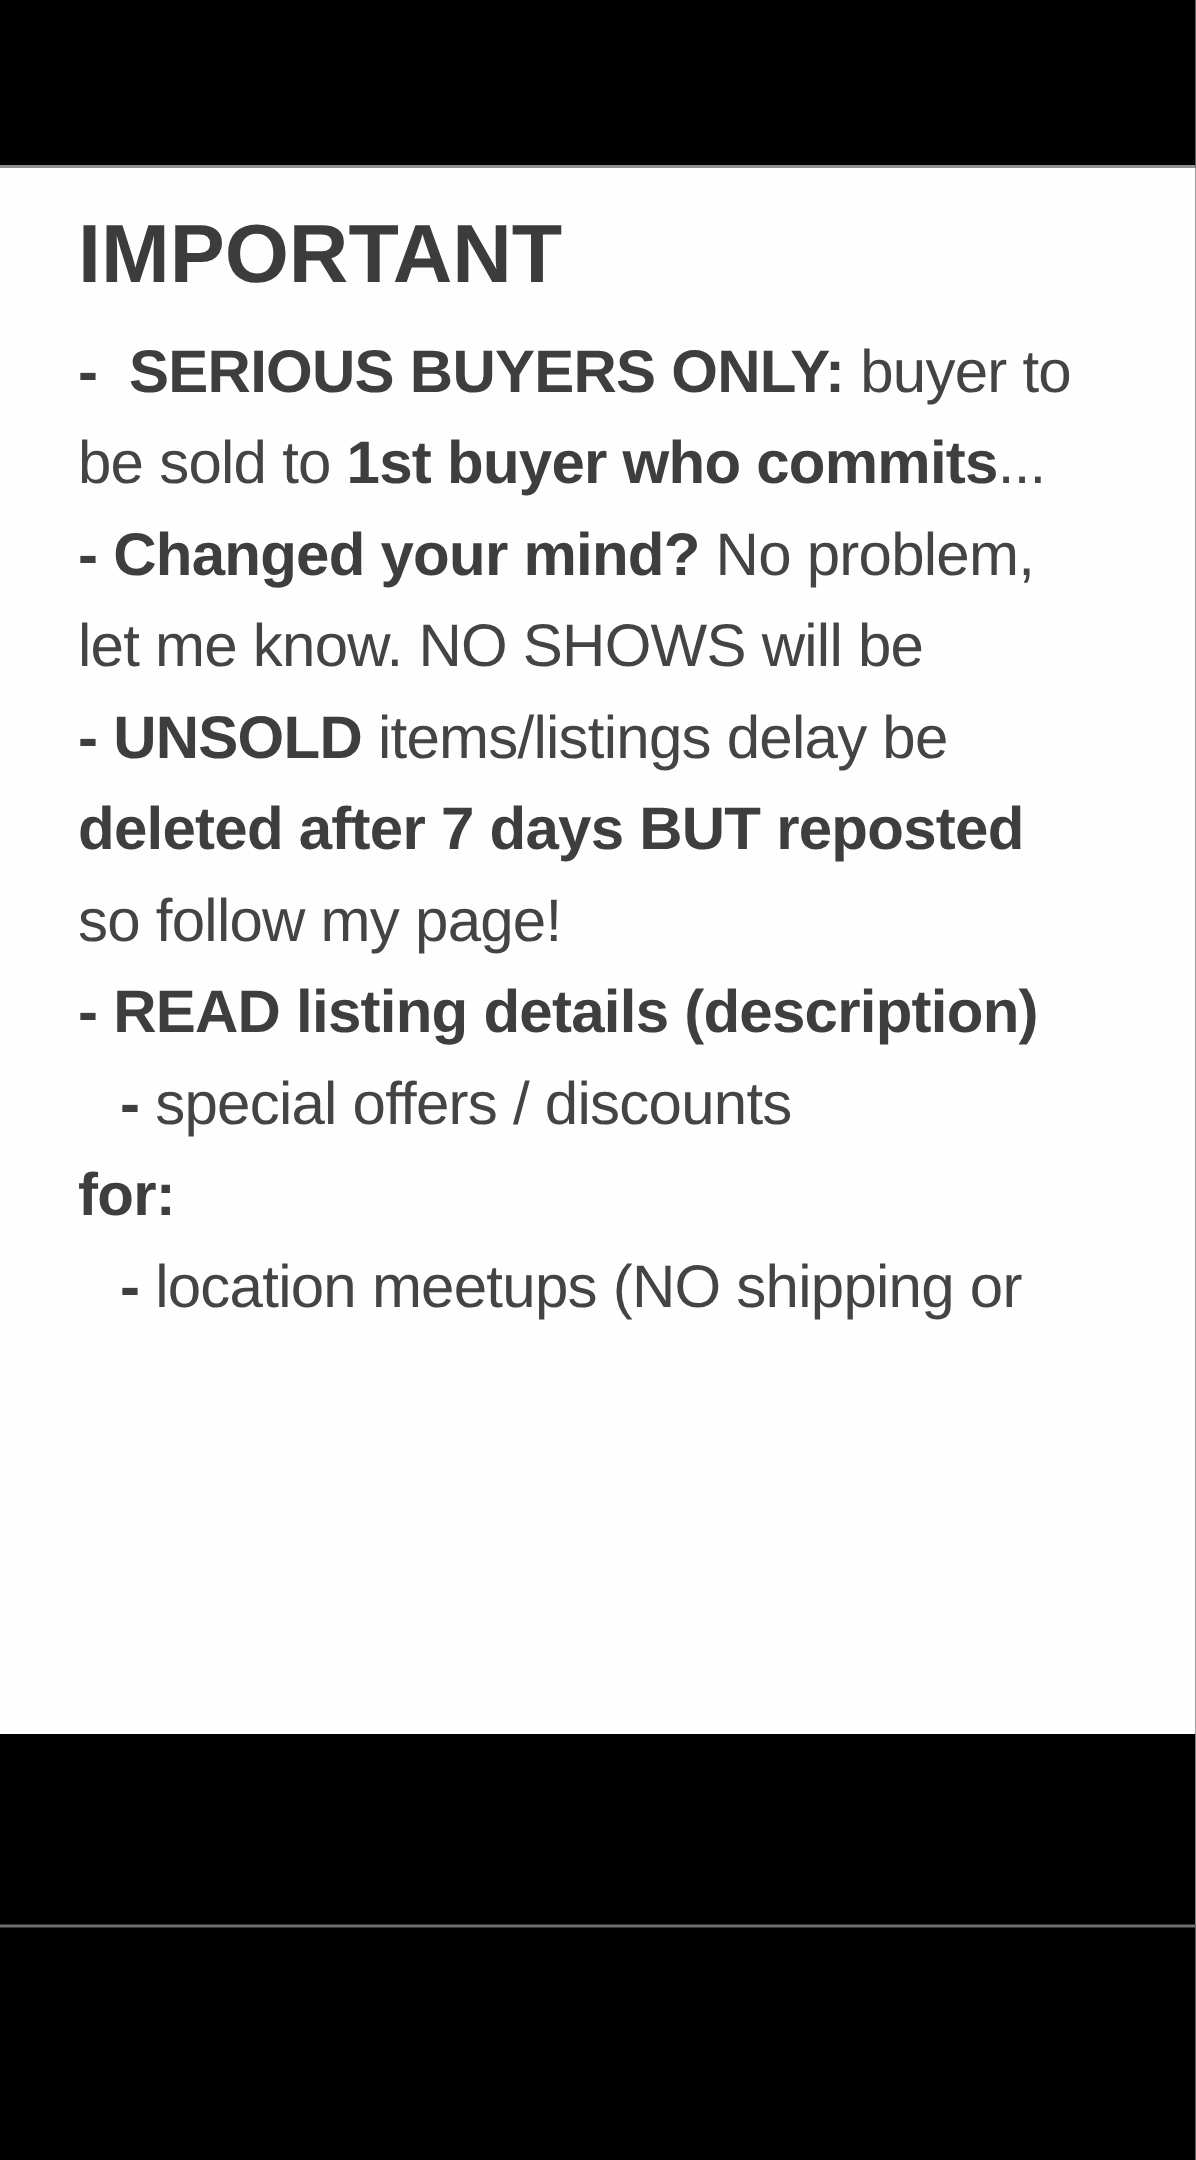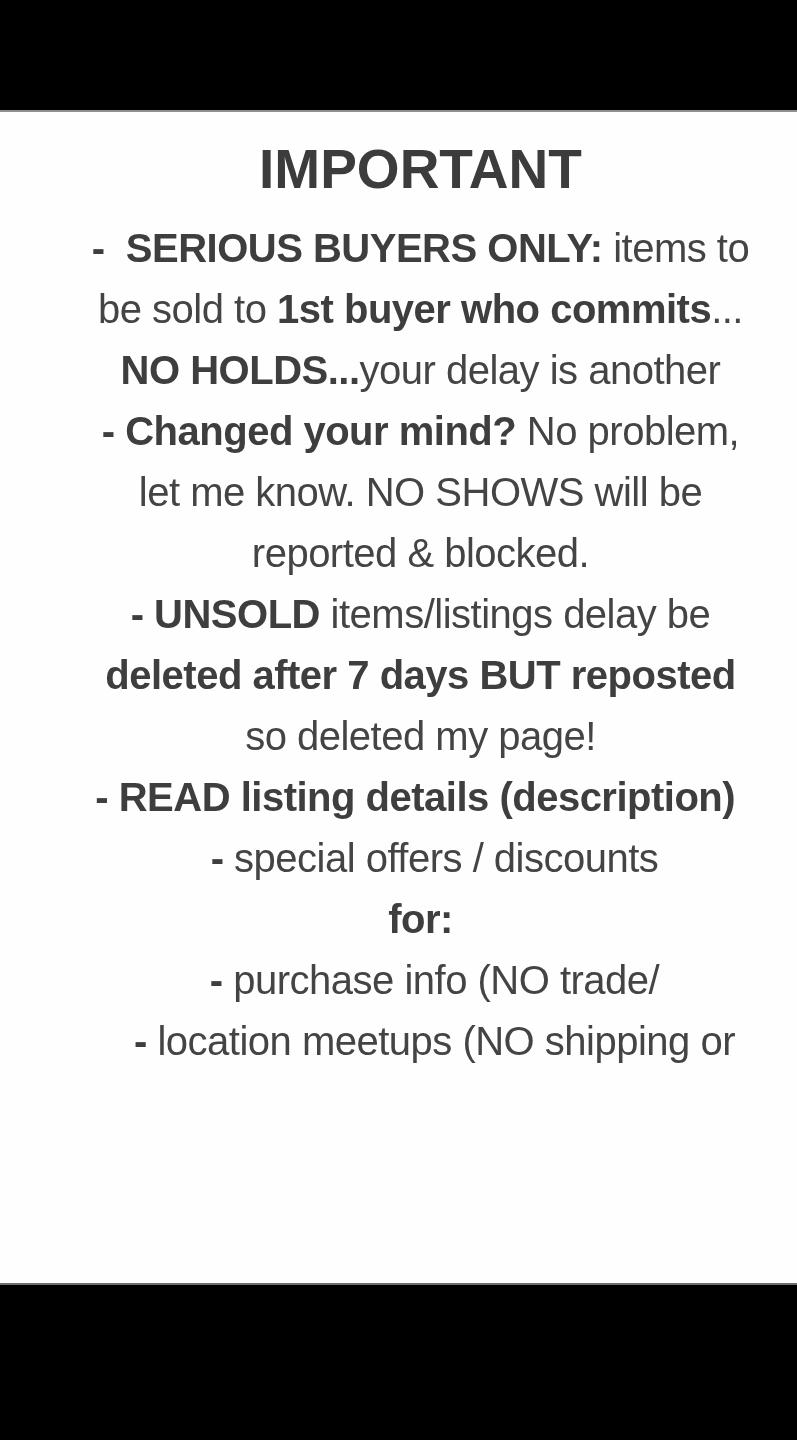--- a/index.html
+++ b/index.html
@@ -28,26 +28,25 @@
   .letterbox.bottom {
     bottom: 0;
     height: 155px;
     border-top: 2px solid #6f6f6f;
   }
   .notice-card {
     position: absolute;
     top: 112px;
     left: 0;
     width: 797px;
-    height: 1171px;
+    height: 1044px;
     background: #fefefe;
     box-sizing: border-box;
     padding: 26px 8px 0 52px;
     overflow: hidden;
-    text-align: center;
   }
   .heading {
     margin: 0;
     font-size: 55px;
     line-height: 62px;
     font-weight: bold;
     color: #3c3c3c;
     letter-spacing: 0;
   }
   .lines {
@@ -74,30 +73,27 @@
   }
 </style>
 </head>
 <body>
 
 <div class="letterbox top"></div>
 
 <div class="notice-card">
   <h1 class="heading">IMPORTANT</h1>
   <div class="lines">
-      <div class="line"><span class="seg b">-  SERIOUS BUYERS ONLY:</span><span class="seg"> items to</span></div>
+      <div class="line"><span class="seg b">-  SERIOUS BUYERS ONLY:</span><span class="seg"> buyer to</span></div>
       <div class="line"><span class="seg">be sold to </span><span class="seg b u">1st buyer who commits</span><span class="seg">...</span></div>
-      <div class="line"><span class="seg b">NO HOLDS...</span><span class="seg">your delay is another</span></div>
       <div class="line"><span class="seg b">- Changed your mind?</span><span class="seg"> No problem,</span></div>
       <div class="line"><span class="seg">let me know. NO SHOWS will be</span></div>
-      <div class="line"><span class="seg">reported &amp; blocked.</span></div>
       <div class="line"><span class="seg b">- UNSOLD</span><span class="seg"> items/listings delay be</span></div>
       <div class="line"><span class="seg b">deleted after 7 days BUT reposted</span></div>
-      <div class="line"><span class="seg">so deleted my page!</span></div>
+      <div class="line"><span class="seg">so follow my page!</span></div>
       <div class="line"><span class="seg b">-</span><span class="seg b u"> READ listing details (description) </span></div>
       <div class="line indent"><span class="seg b">- </span><span class="seg">special offers / discounts</span></div>
       <div class="line"><span class="seg b">for:</span></div>
-      <div class="line indent"><span class="seg b">- </span><span class="seg">purchase info (NO trade/</span></div>
       <div class="line indent"><span class="seg b">- </span><span class="seg">location meetups (NO shipping or</span></div>
     </div>
 </div>
 
 <div class="letterbox bottom"></div>
 
 </body></html>

